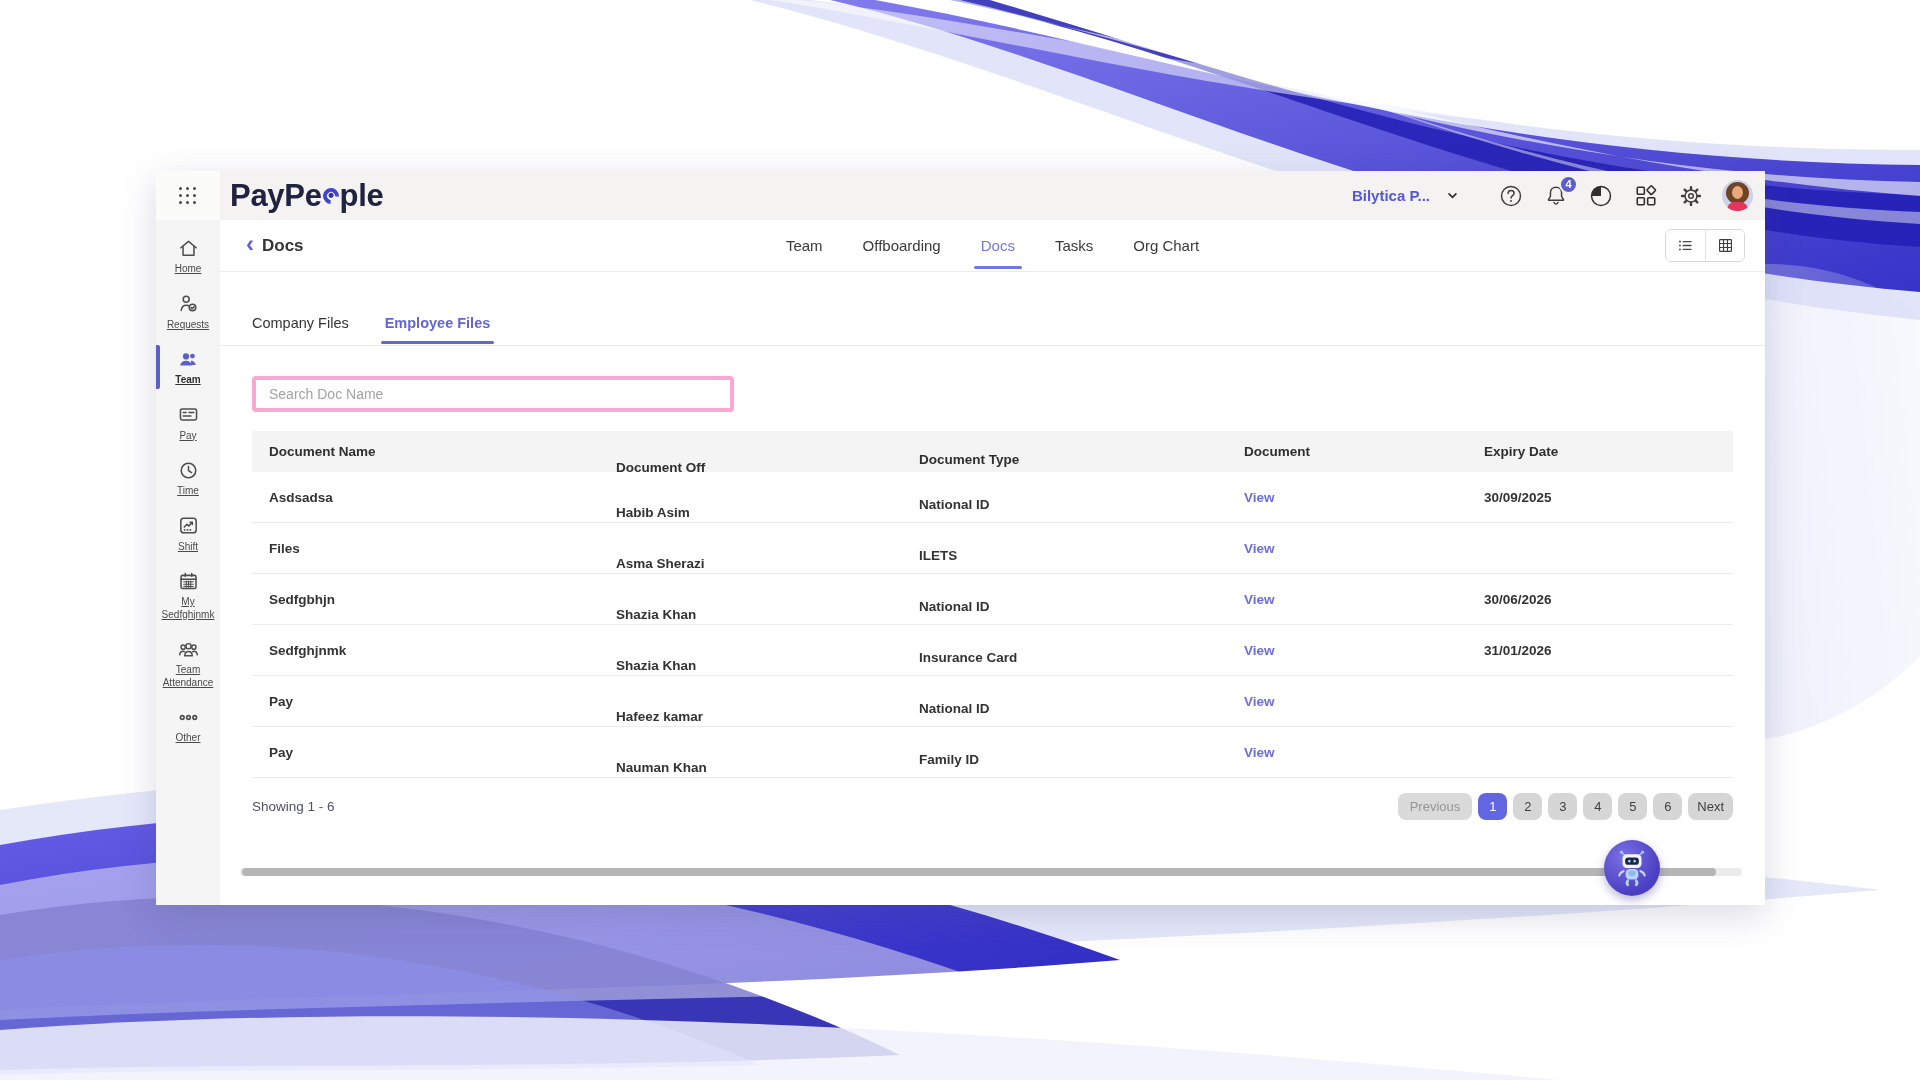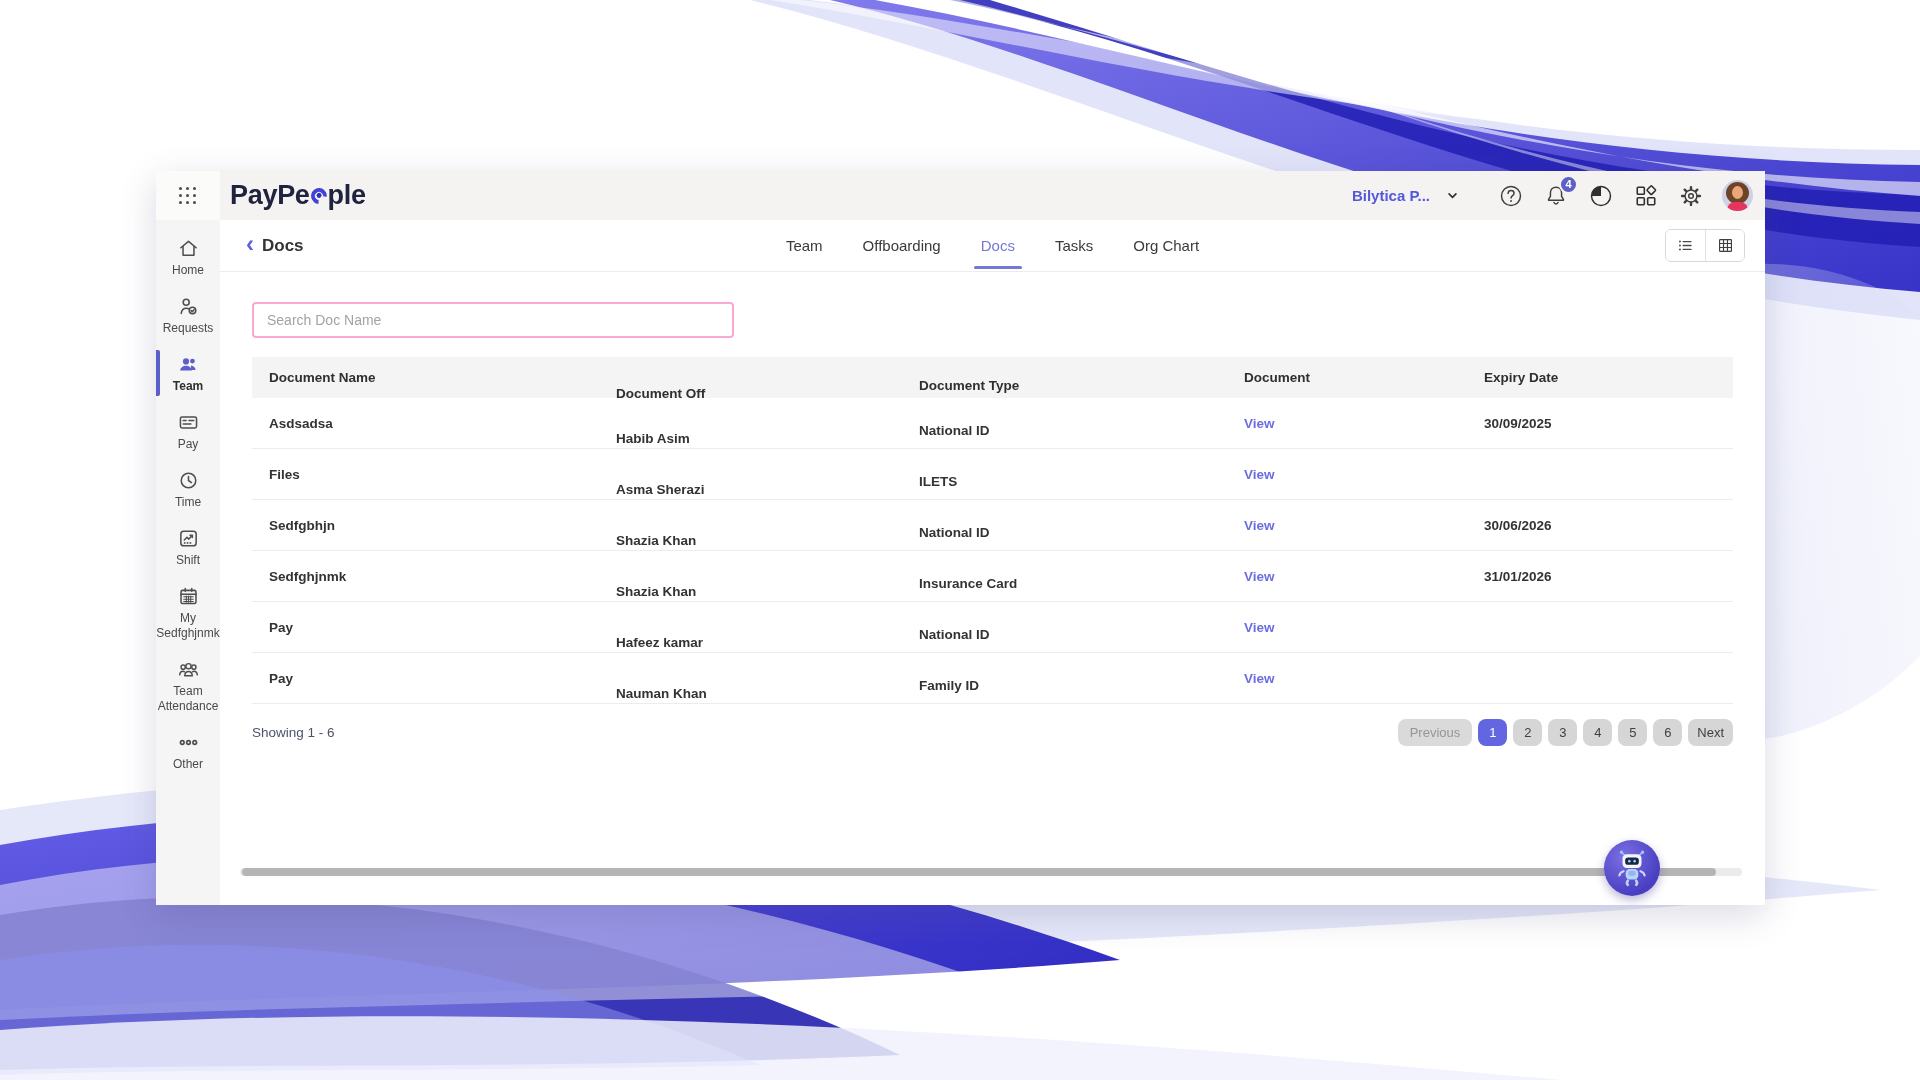--- a/index.html
+++ b/index.html
@@ -28,21 +28,21 @@
   .card{
     position:absolute;left:156px;top:171px;width:1609px;height:734px;
     background:#fff;z-index:2;box-shadow:0 10px 34px rgba(70,70,120,.20);
     display:flex;flex-direction:column;overflow:hidden;
   }
   
   .appbar{height:49px;display:flex;align-items:center;background:#f4f3f1;flex:0 0 auto;}
   .appbar-corner{width:64px;height:100%;background:#fbfbfa;display:flex;align-items:center;justify-content:center;flex:0 0 auto;}
   .waffle{display:grid;grid-template-columns:repeat(3,4px);grid-template-rows:repeat(3,4px);gap:3px;}
   .waffle i{width:3.4px;height:3.4px;border-radius:50%;background:#4a4a4a;}
-  .logo{display:flex;align-items:center;margin-left:10px;font-size:27px;font-weight:700;color:#20233f;letter-spacing:-.3px;}
+  .logo{display:flex;align-items:center;margin-left:10px;font-size:31px;font-weight:700;color:#20233f;letter-spacing:-.3px;}
   .logo-o{
     display:inline-block;width:16px;height:16px;border:4px solid #4342d8;border-left-color:transparent;
     border-radius:50%;transform:rotate(230deg);position:relative;margin:0 1px;vertical-align:-1px;
   }
   .logo-o::after{content:'';position:absolute;left:50%;top:50%;width:5px;height:5px;margin:-2.5px 0 0 -2.5px;border-radius:50%;background:#2f2fb8;}
   .appbar-right{margin-left:auto;display:flex;align-items:center;gap:17px;padding-right:12px;}
   .account{display:flex;align-items:center;gap:8px;cursor:pointer;margin-right:14px;}
   .account-label{color:#5558d9;font-size:15px;font-weight:700;}
   .hicon{width:28px;height:28px;display:flex;align-items:center;justify-content:center;position:relative;cursor:pointer;}
   .hicon svg{width:26px;height:26px;}
@@ -55,21 +55,21 @@
   .avatar{width:31px;height:31px;border-radius:50%;background:#cdd2e9;overflow:hidden;position:relative;cursor:pointer;}
   .av-hair{position:absolute;left:4px;top:2px;width:23px;height:22px;border-radius:50%;background:#6e4326;}
   .av-face{position:absolute;left:10px;top:6px;width:11px;height:13px;border-radius:50%;background:#eaa77c;}
   .av-body{position:absolute;left:5px;bottom:-2px;width:21px;height:11px;border-radius:8px 8px 0 0;background:#e5355e;}
   
   .body{flex:1;display:flex;min-height:0;position:relative;}
   .sidebar{width:64px;background:#f6f5f5;flex:0 0 auto;display:flex;flex-direction:column;padding-top:8px;}
   .side-item{position:relative;display:flex;flex-direction:column;align-items:center;gap:3px;padding:8px 2px;cursor:pointer;}
   .side-icon{width:24px;height:24px;color:#4e4e4e;display:flex;align-items:center;justify-content:center;}
   .side-icon svg{width:23px;height:23px;}
-  .side-label{font-size:12px;color:#4a4a4a;text-align:center;line-height:1.25;}
+  .side-label{font-size:10px;color:#4a4a4a;text-align:center;line-height:1.25;text-decoration:underline;}
   .side-item.active .side-icon{color:var(--accent);}
   .side-item.active .side-label{font-weight:700;color:#303030;}
   .side-item.active::before{content:'';position:absolute;left:0;top:6px;bottom:6px;width:3.5px;background:var(--accent);border-radius:0 2px 2px 0;}
   .main{flex:1;display:flex;flex-direction:column;background:#fff;min-width:0;position:relative;}
   
   .page-header{height:52px;flex:0 0 auto;display:flex;align-items:stretch;border-bottom:1px solid #ececec;padding:0 20px 0 26px;position:relative;}
   .breadcrumb{display:flex;align-items:center;gap:8px;cursor:pointer;}
   .back-chevron{color:#5f61d6;font-size:24px;font-weight:700;line-height:1;transform:translateY(-2px);}
   .breadcrumb-label{font-size:17px;font-weight:700;color:#333;}
   .main-tabs{position:absolute;left:0;right:0;top:0;bottom:0;display:flex;justify-content:center;align-items:stretch;gap:40px;}
@@ -81,21 +81,21 @@
   .vt-btn + .vt-btn{border-left:1px solid #e2e2e2;}
   .vt-btn svg{width:19px;height:19px;}
   
   .subtabs{height:74px;flex:0 0 auto;display:flex;align-items:flex-end;gap:36px;padding:0 32px;border-bottom:1px solid #ececec;}
   .subtab{position:relative;padding-bottom:14px;font-size:14.5px;color:#333;cursor:pointer;font-weight:400;}
   .subtab.active{color:#6466d8;font-weight:600;}
   .subtab.active::after{content:'';position:absolute;left:-4px;right:-4px;bottom:1px;height:3px;border-radius:2px;background:#6466d8;}
   
   .content{flex:1;padding:0 32px;display:flex;flex-direction:column;min-height:0;}
   .search-input{
-    margin-top:30px;width:482px;height:36px;border:2px solid #f9a8d4;border-radius:4px;
+    margin-top:30px;width:482px;height:36px;border:4px solid #f9a8d4;border-radius:4px;
     padding:0 13px;font-size:14px;color:#333;outline:none;font-family:inherit;background:#fff;
   }
   .search-input::placeholder{color:#a3a3a3;}
   
   .table{margin-top:19px;width:100%;}
   .t-head{display:flex;align-items:center;height:41px;background:#f4f4f4;font-size:13.5px;font-weight:700;color:#2f2f2f;justify-content:flex-end;}
   .t-row{display:flex;align-items:center;height:51px;border-bottom:1px solid #ececec;font-size:13.5px;font-weight:600;color:#333;}
   .c0{width:364px;padding-left:17px;flex:0 0 auto;}
   .c1{width:303px;flex:0 0 auto;margin-top:31px;}
   .c2{width:325px;flex:0 0 auto;margin-top:15px;}
@@ -352,20 +352,24 @@
           </span>
           <span class="vt-btn">
             <svg viewBox="0 0 24 24" fill="none" stroke="#3f3f3f" stroke-width="1.5">
                 <rect x="4.5" y="4.5" width="15" height="15" rx="1"></rect>
                 <path d="M9.5 4.5v15M14.5 4.5v15M4.5 9.5h15M4.5 14.5h15"></path>
               </svg>
           </span>
         </div>
       </div>
 
+      <div class="subtabs">
+          <div class="subtab">Company Files</div>
+          <div class="subtab active">Employee Files</div>
+        </div>
 
       <div class="content">
         <input class="search-input" type="text" placeholder="Search Doc Name" style="">
 
         <div class="table">
           <div class="t-head">
               <span class="c0">Document Name</span>
               <span class="c1">Document Off</span>
               <span class="c2">Document Type</span>
               <span class="c3">Document</span>

